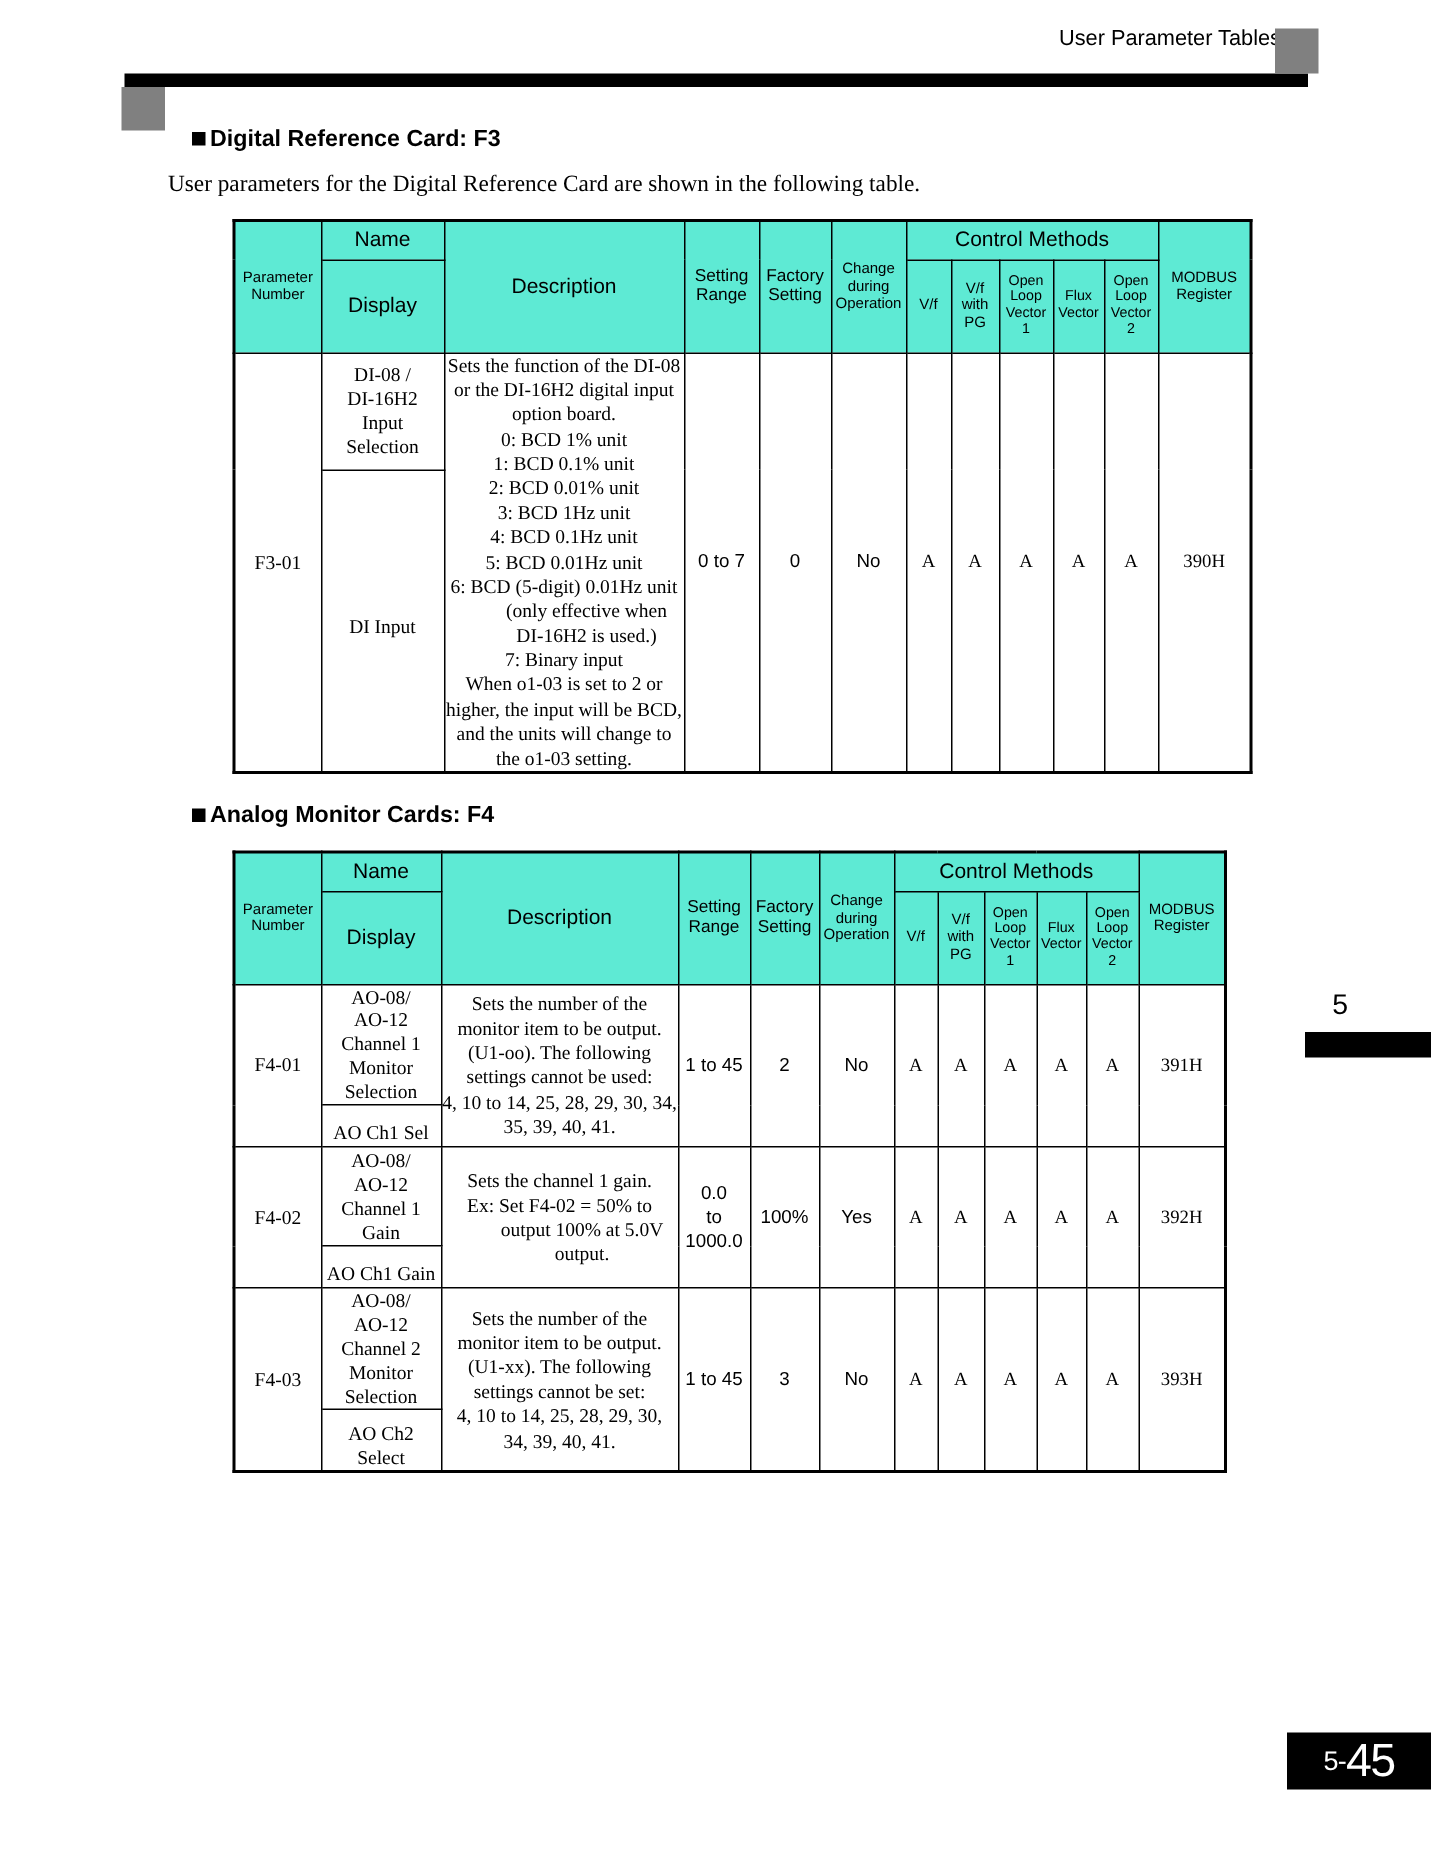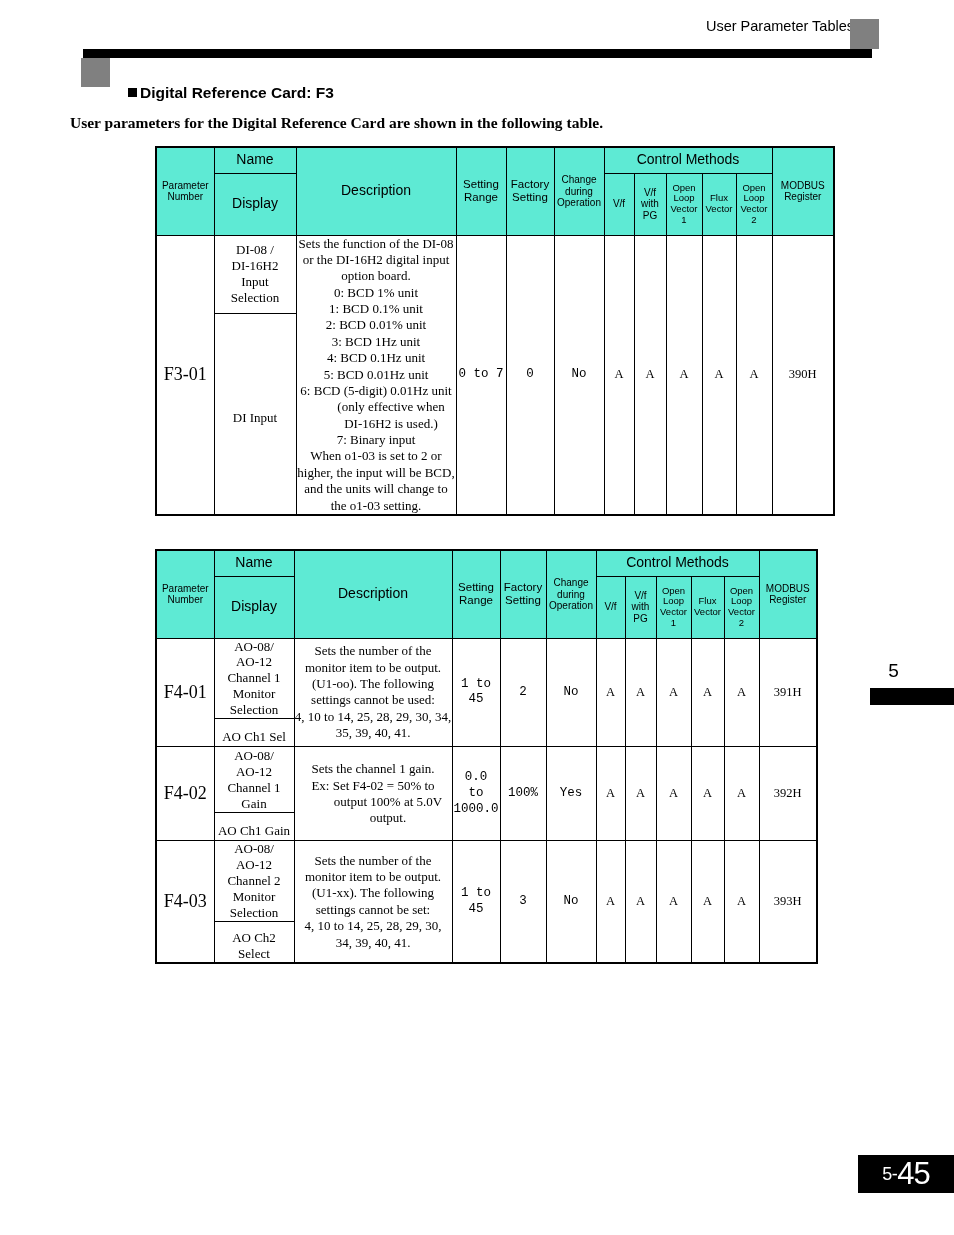--- a/index.html
+++ b/index.html
@@ -89,25 +89,24 @@
     align-items: center;
     gap: 3px;
   }
   .bullet-sq {
     display: inline-block;
     width: 9px; height: 9px;
     background: #000;
     position: relative; top: -1px;
   }
   .section-intro {
-    margin-left: 70px;
+    margin-left: 112px;
     margin-top: 12px;
     font-size: 15.5px;
     font-family: "Liberation Serif", serif;
-    font-weight: bold;
   }
 
   
   table.param {
     border-collapse: collapse;
     margin-left: 155px;
     margin-top: 14px;
     table-layout: fixed;
     border: 2px solid #000;
     background: #fff;
@@ -127,21 +126,21 @@
   .th-big { font-size: 14px; }
   .th-mid { font-size: 11.5px; }
   .th-sm  { font-size: 10px; }
   .th-xs  { font-size: 9.5px; margin-left: 13px; }
 
   thead tr.r1 th { height: 26px; }
   thead tr.r2 th { height: 62px; }
 
   
   td.c-param {
-    font-size: 18px;
+    font-size: 13px;
     font-family: "Liberation Serif", serif;
   }
   td.c-name {
     font-size: 13px;
     text-align: left;
     padding: 5px 6px 4px 7px;
     vertical-align: top;
     line-height: 1.23;
     font-family: "Liberation Serif", serif;
   }
@@ -149,21 +148,21 @@
   td.c-desc {
     font-size: 13px;
     text-align: left;
     padding: 5px 7px 5px 8px;
     vertical-align: top;
     line-height: 1.26;
     font-family: "Liberation Serif", serif;
   }
   td.c-val {
     font-size: 12.5px;
-    font-family: Liberation Mono, monospace;
+    font-family: Liberation Sans, sans-serif;
     line-height: 1.25;
   }
   td.c-cm {
     font-size: 12.5px;
     font-family: "Liberation Serif", serif;
   }
   td.c-mod {
     font-size: 12.5px;
     font-family: "Liberation Serif", serif;
   }
@@ -305,20 +304,24 @@
         <td class="c-mod" rowspan="2">390H</td>
       </tr>
       <tr>
         <td class="c-name mid" style="height:185px;">DI Input</td>
       </tr>
     </tbody>
   </table>
 </div>
 
 <div class="section" id="section-f4" style="top:535px;">
+  <div class="section-heading">
+    <span class="bullet-sq"></span>
+    <span>Analog Monitor Cards: F4</span>
+  </div>
 
   <table class="param" id="table-f4">
     <colgroup>
       <col style="width:58px">
         <col style="width:80px">
         <col style="width:158px">
       <col style="width:48px">
         <col style="width:46px">
         <col style="width:50px">
       <col style="width:29px">

